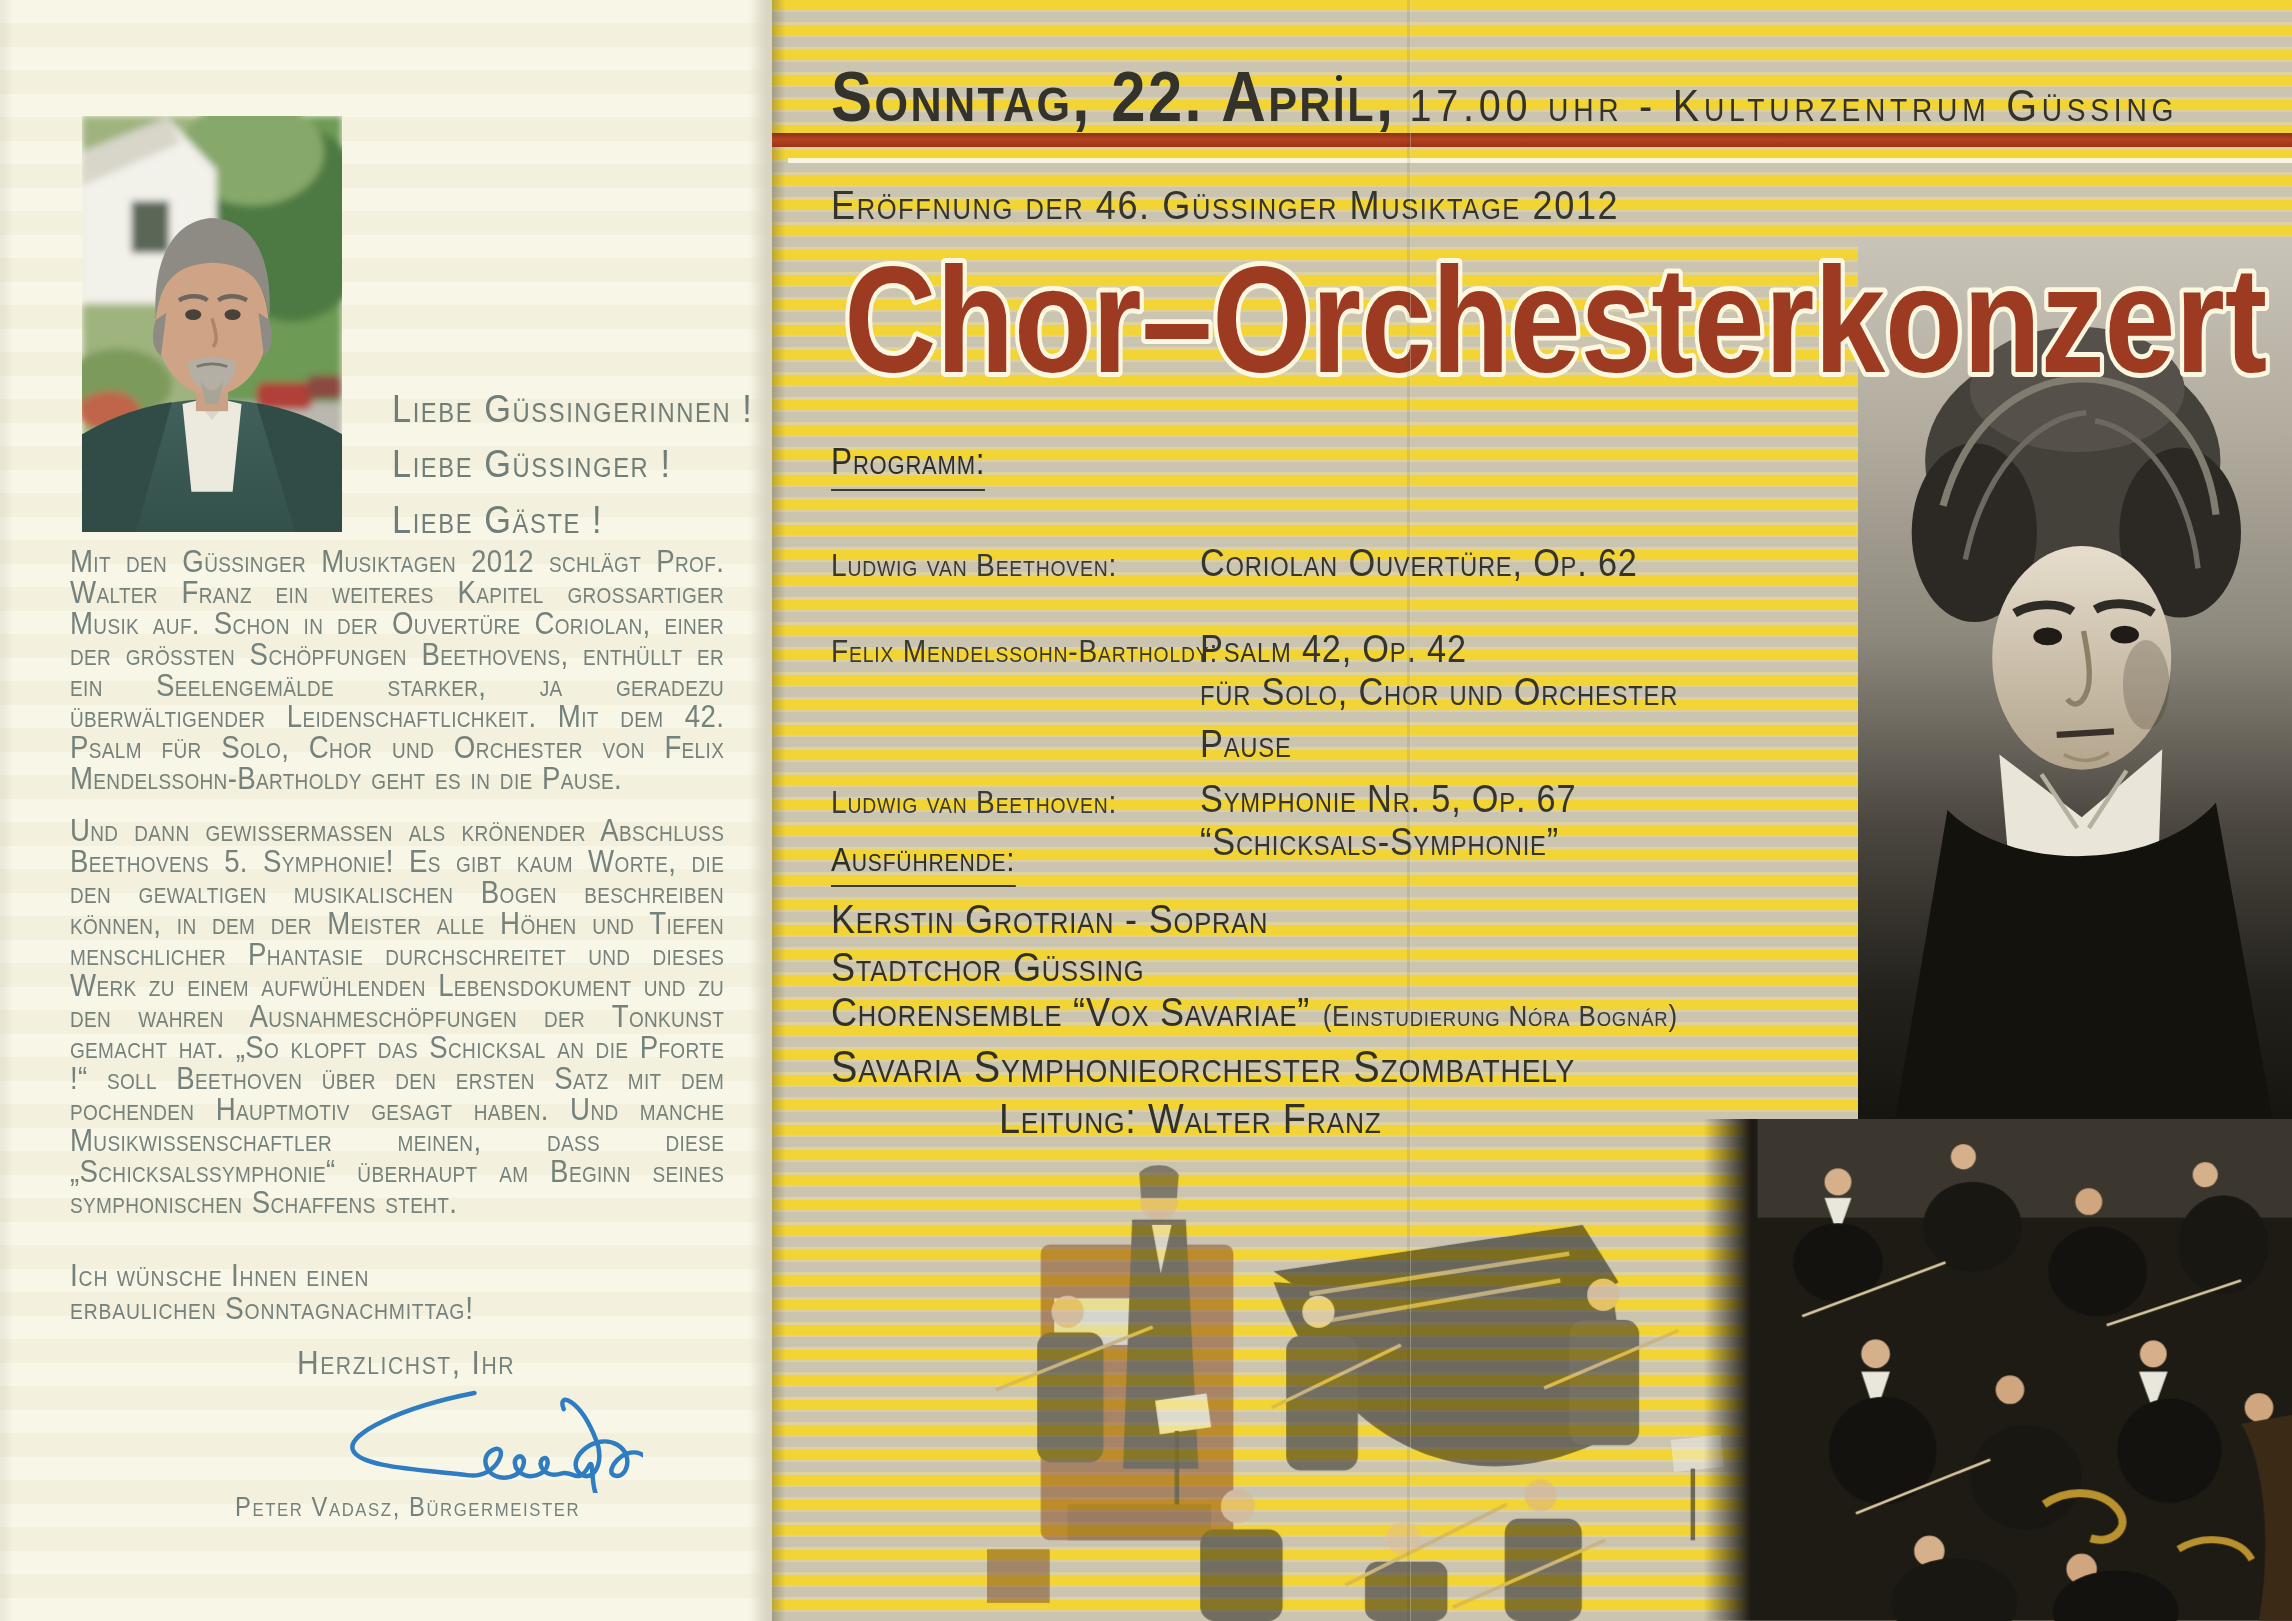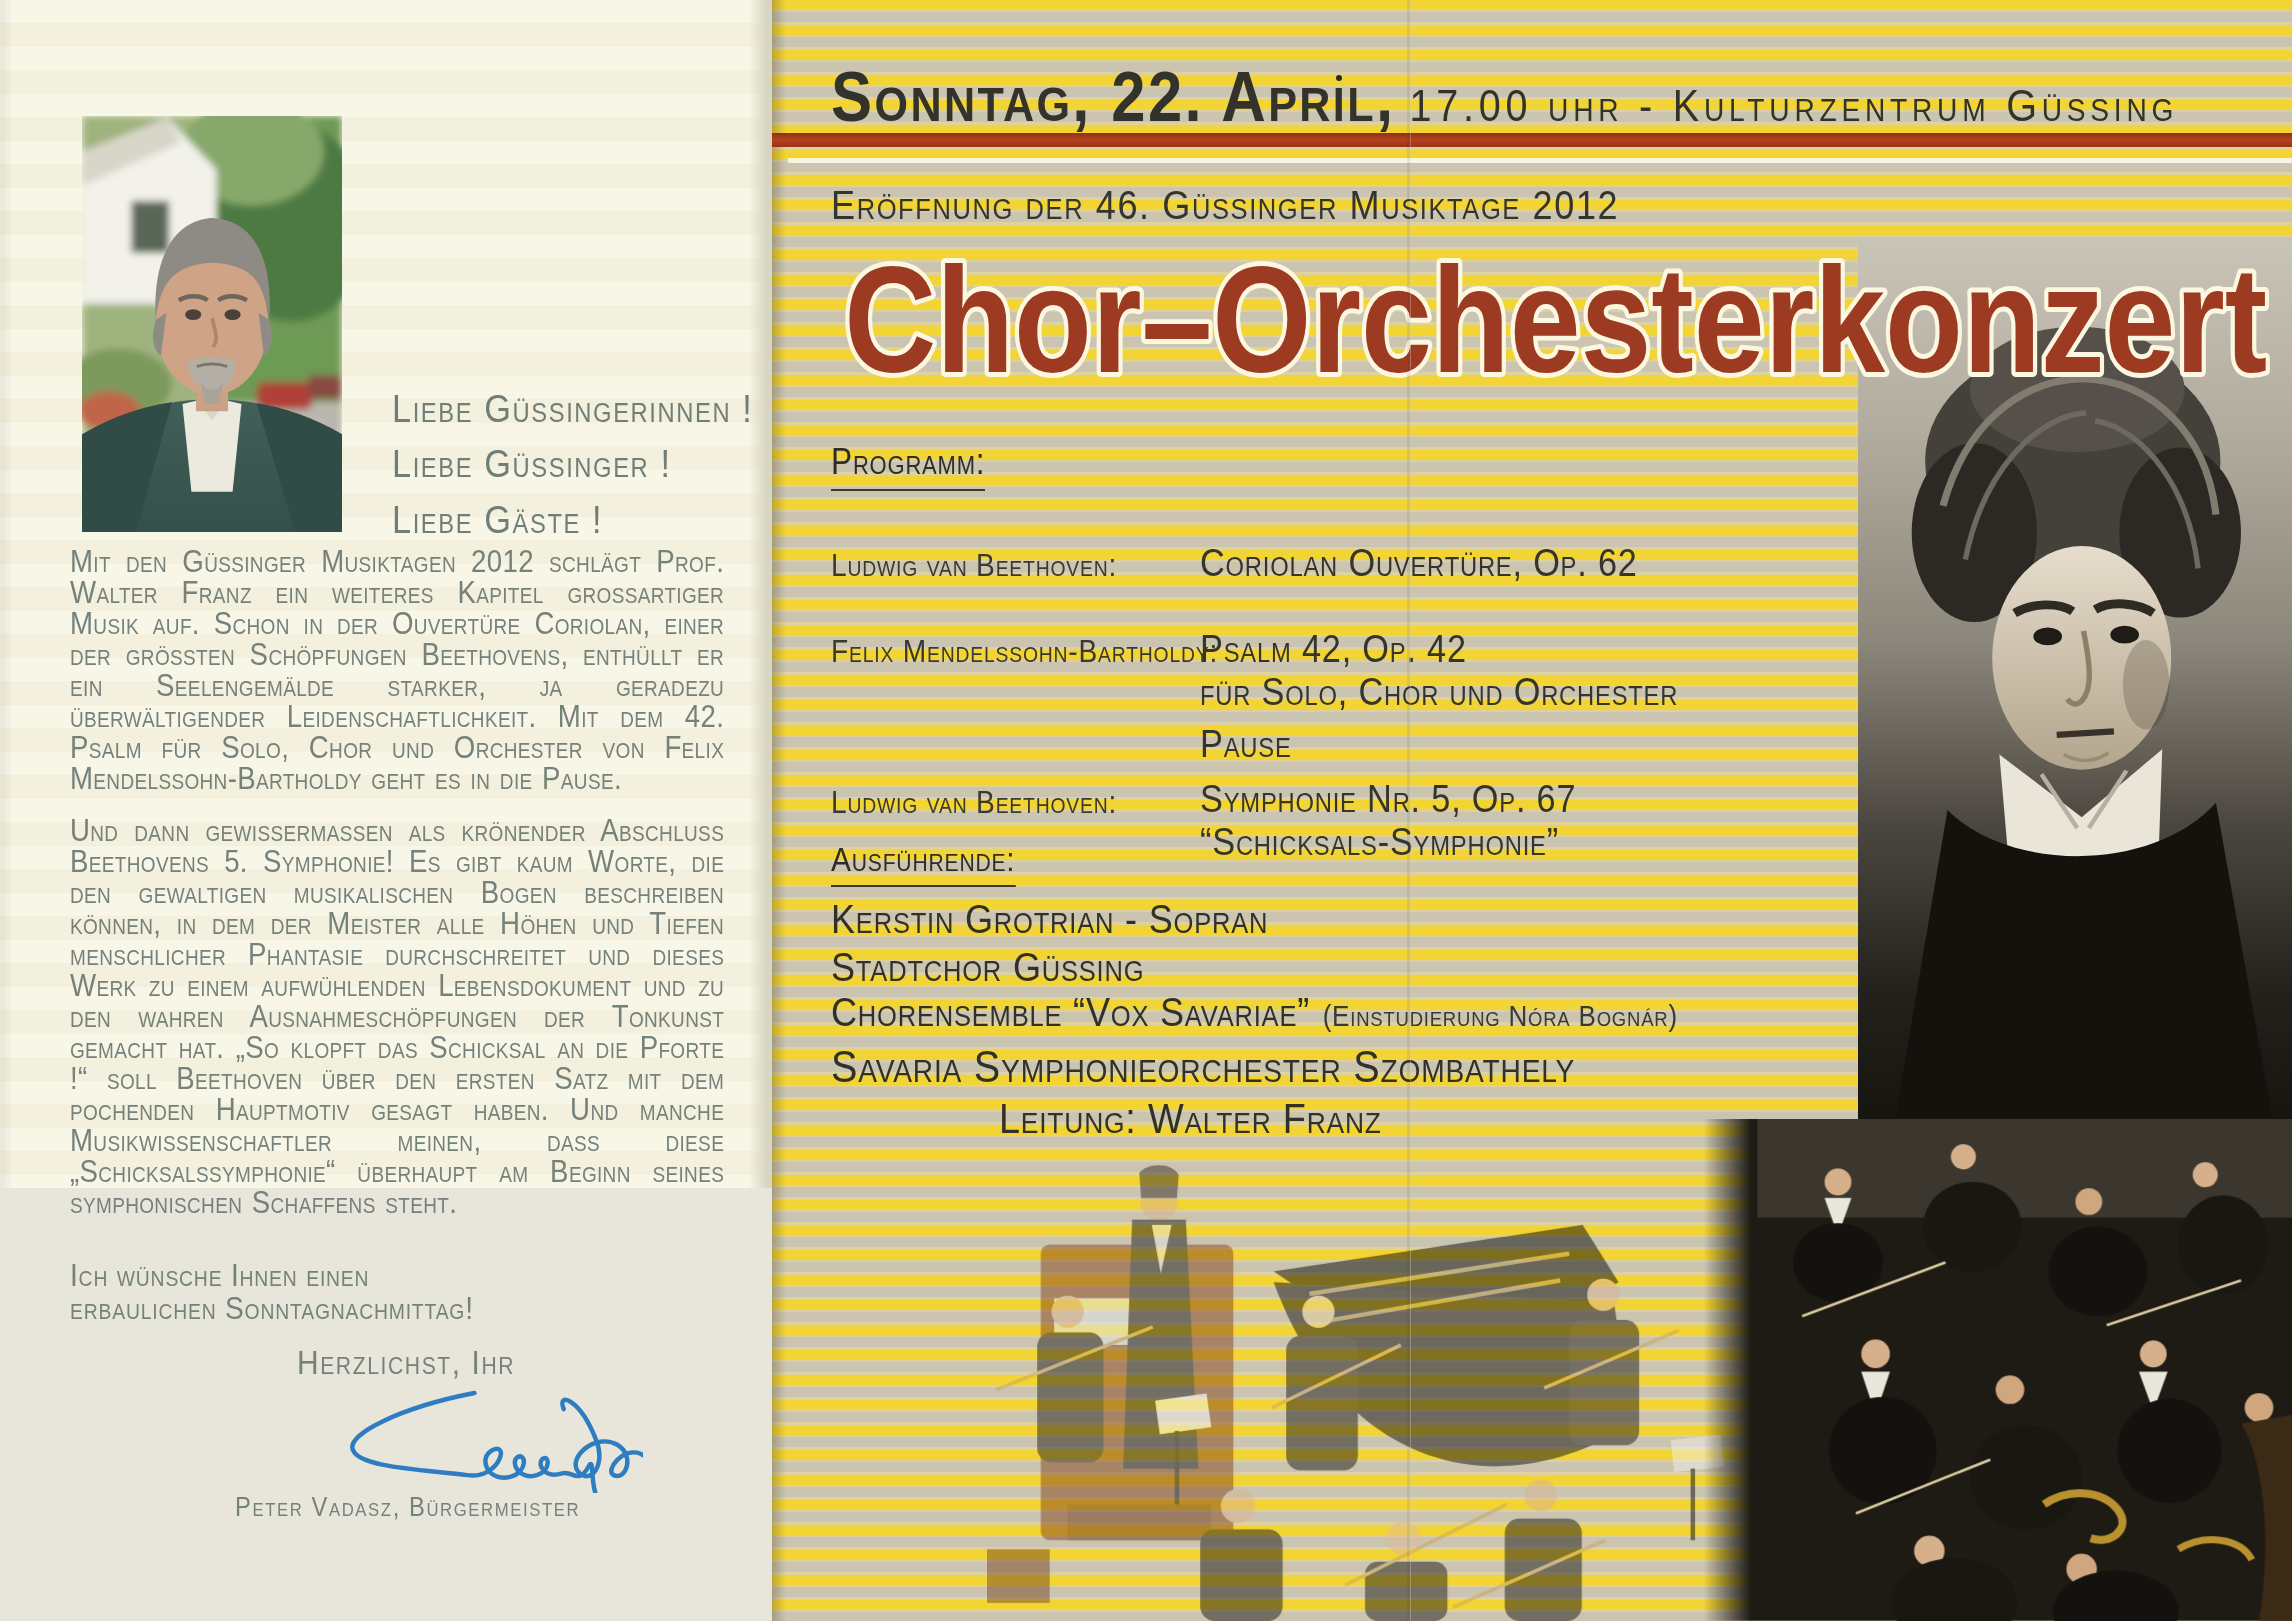--- a/index.html
+++ b/index.html
@@ -2,21 +2,21 @@
 <html style="font-size:14.3px"><head>
 <meta charset="utf-8">
 <style>
   html,body{margin:0;padding:0;background:#e8e6da;}
   #canvas{position:relative;width:2293px;height:1621px;overflow:hidden;
           font-family:"Liberation Sans",sans-serif;}
   .abs{position:absolute;}
   .sc{font-variant:small-caps;}
   .sx{transform:scaleX(0.88);transform-origin:0 0;white-space:nowrap;}
   
-  #left-page{left:0;top:0;width:772px;height:1188px;
+  #left-page{left:0;top:0;width:772px;height:1621px;
      background:
        linear-gradient(90deg, rgba(0,0,0,0.05) 0 3.6px, rgba(0,0,0,0) 12.5px),
        linear-gradient(270deg, #d9d5c3 0 5.4px, rgba(217,213,195,0) 23px),
        repeating-linear-gradient(180deg,#f8f6e7 0 23px,#f3f0dd 23px 47px);}
   .greet{color:#6f7e78;font-size:39px;letter-spacing:1.8px;}
   .para{left:70px;width:758px;transform:scaleX(0.863);transform-origin:0 0;
         text-align:justify;font-size:32px;line-height:31px;letter-spacing:0.4px;
         word-spacing:1.8px;color:#75827c;font-variant:small-caps;}
   .closing{color:#75827c;font-size:32px;letter-spacing:0.9px;}
   

